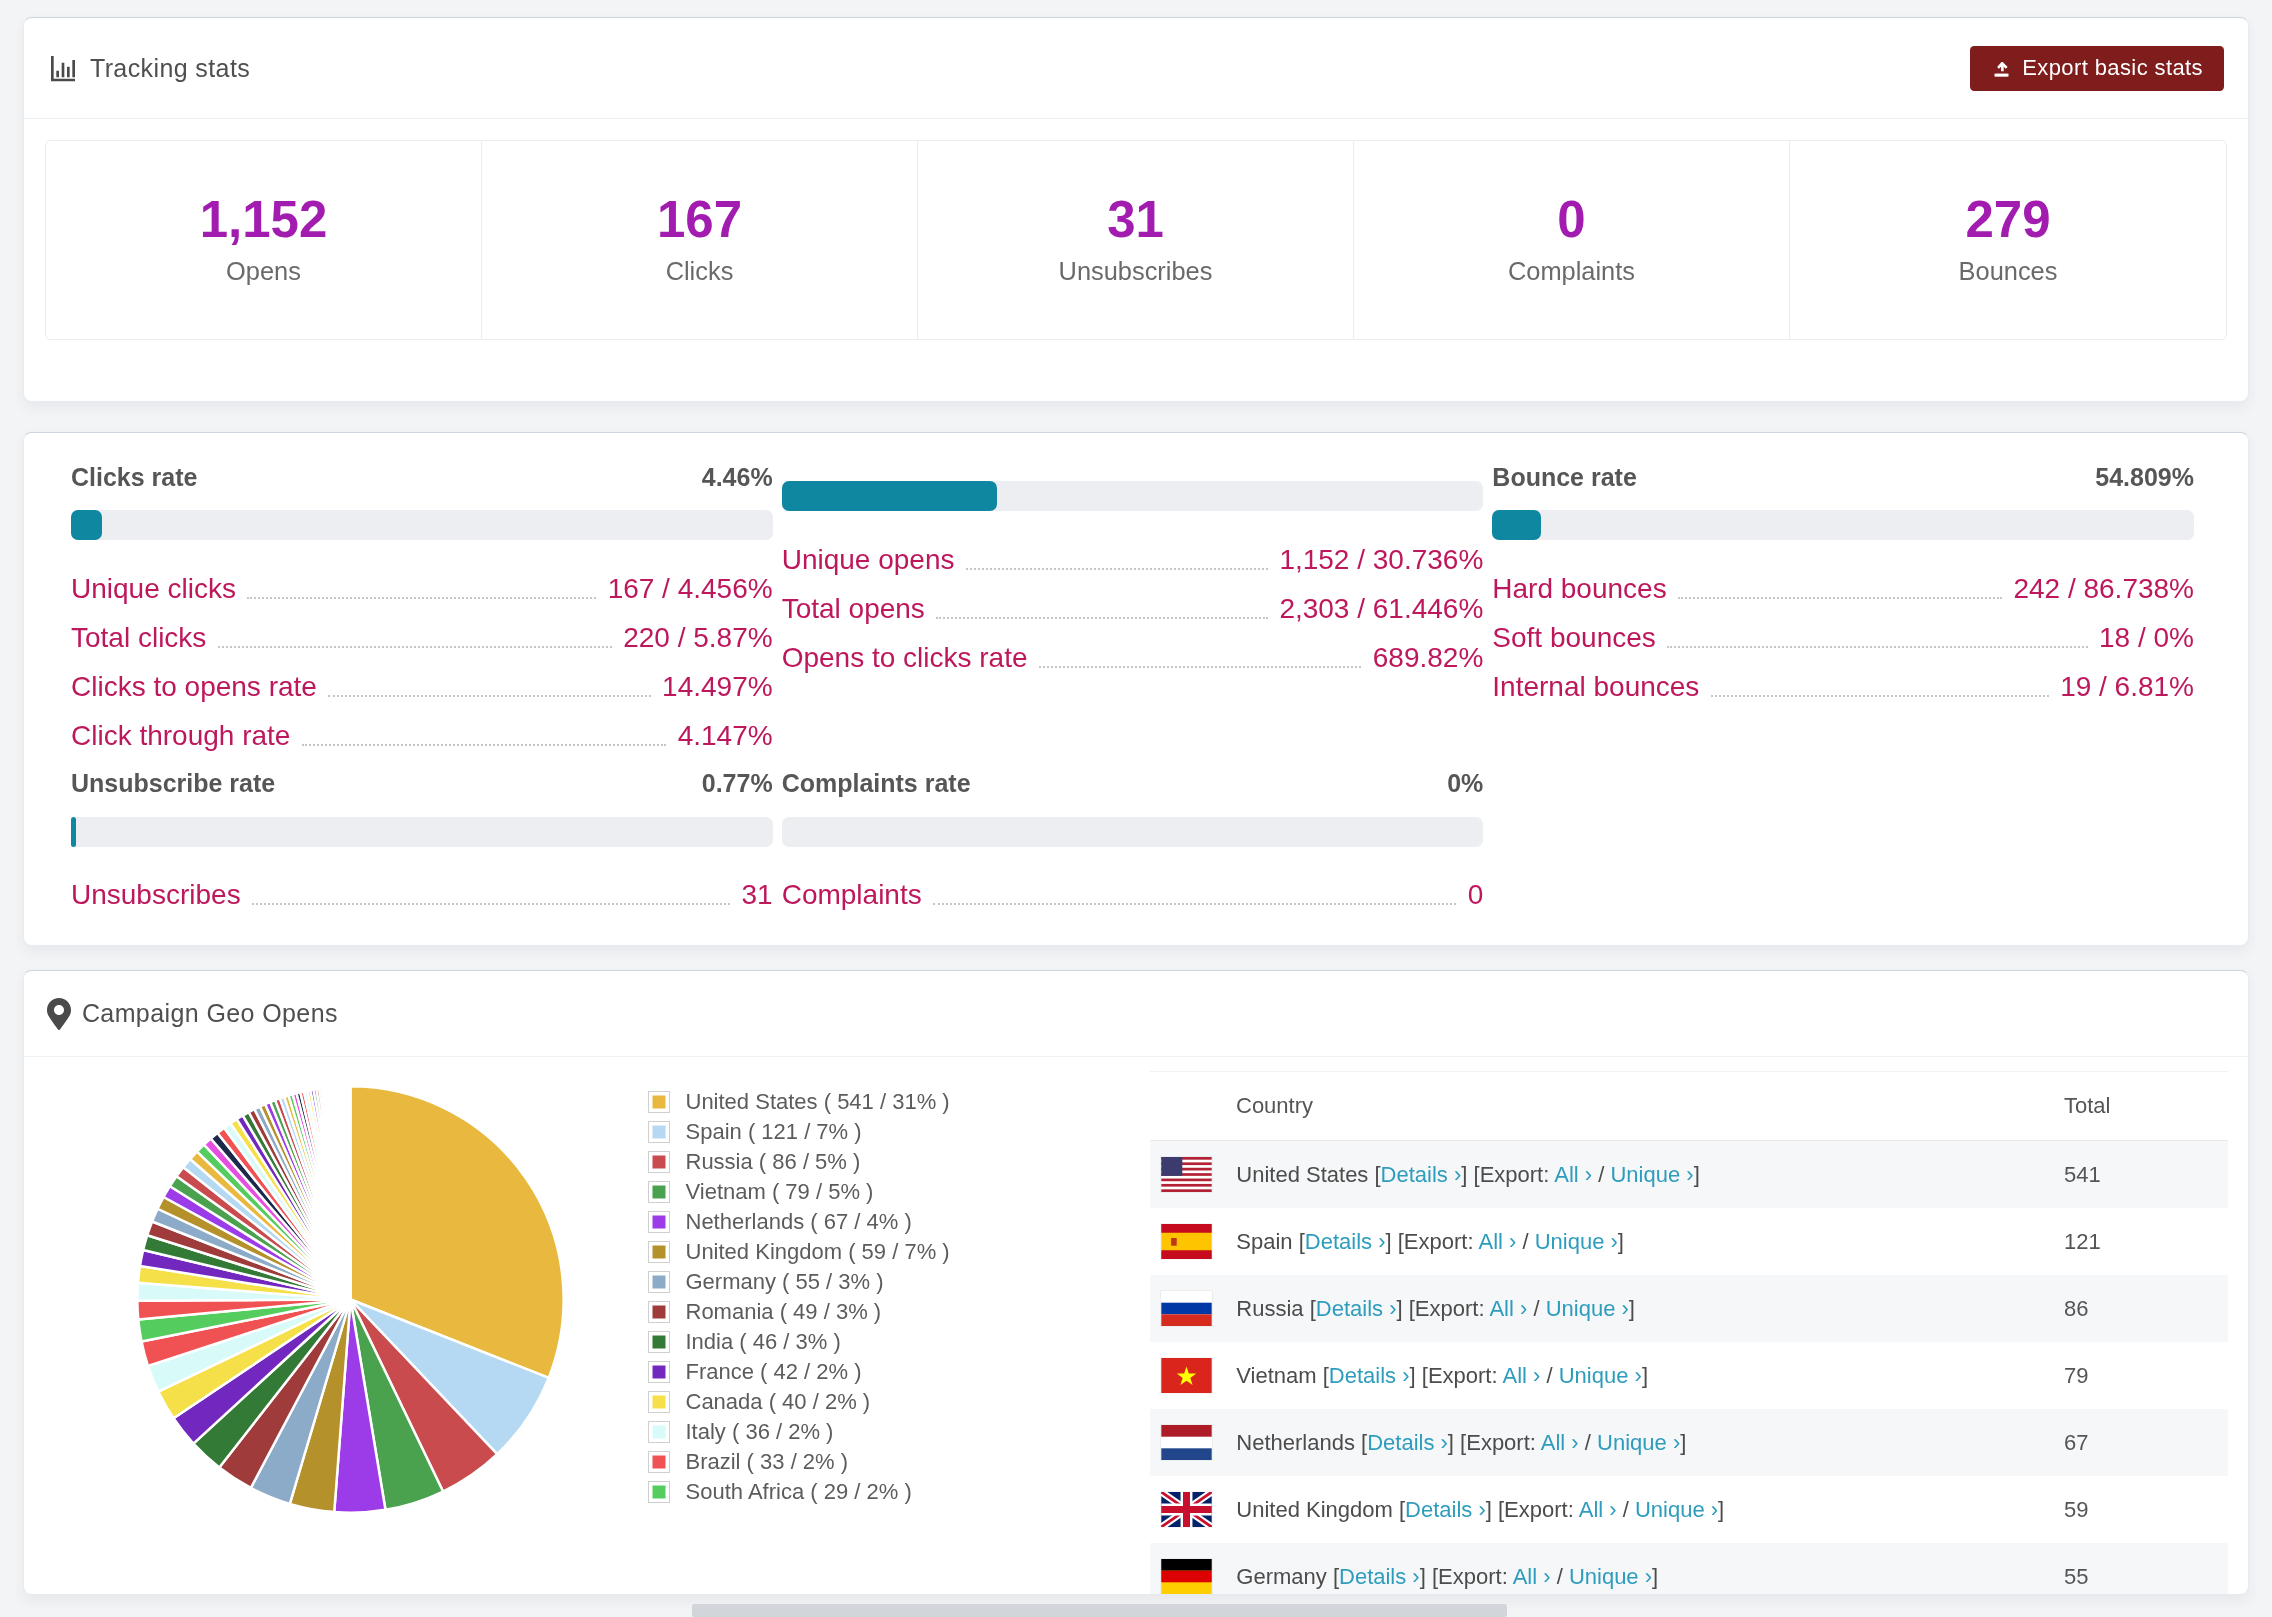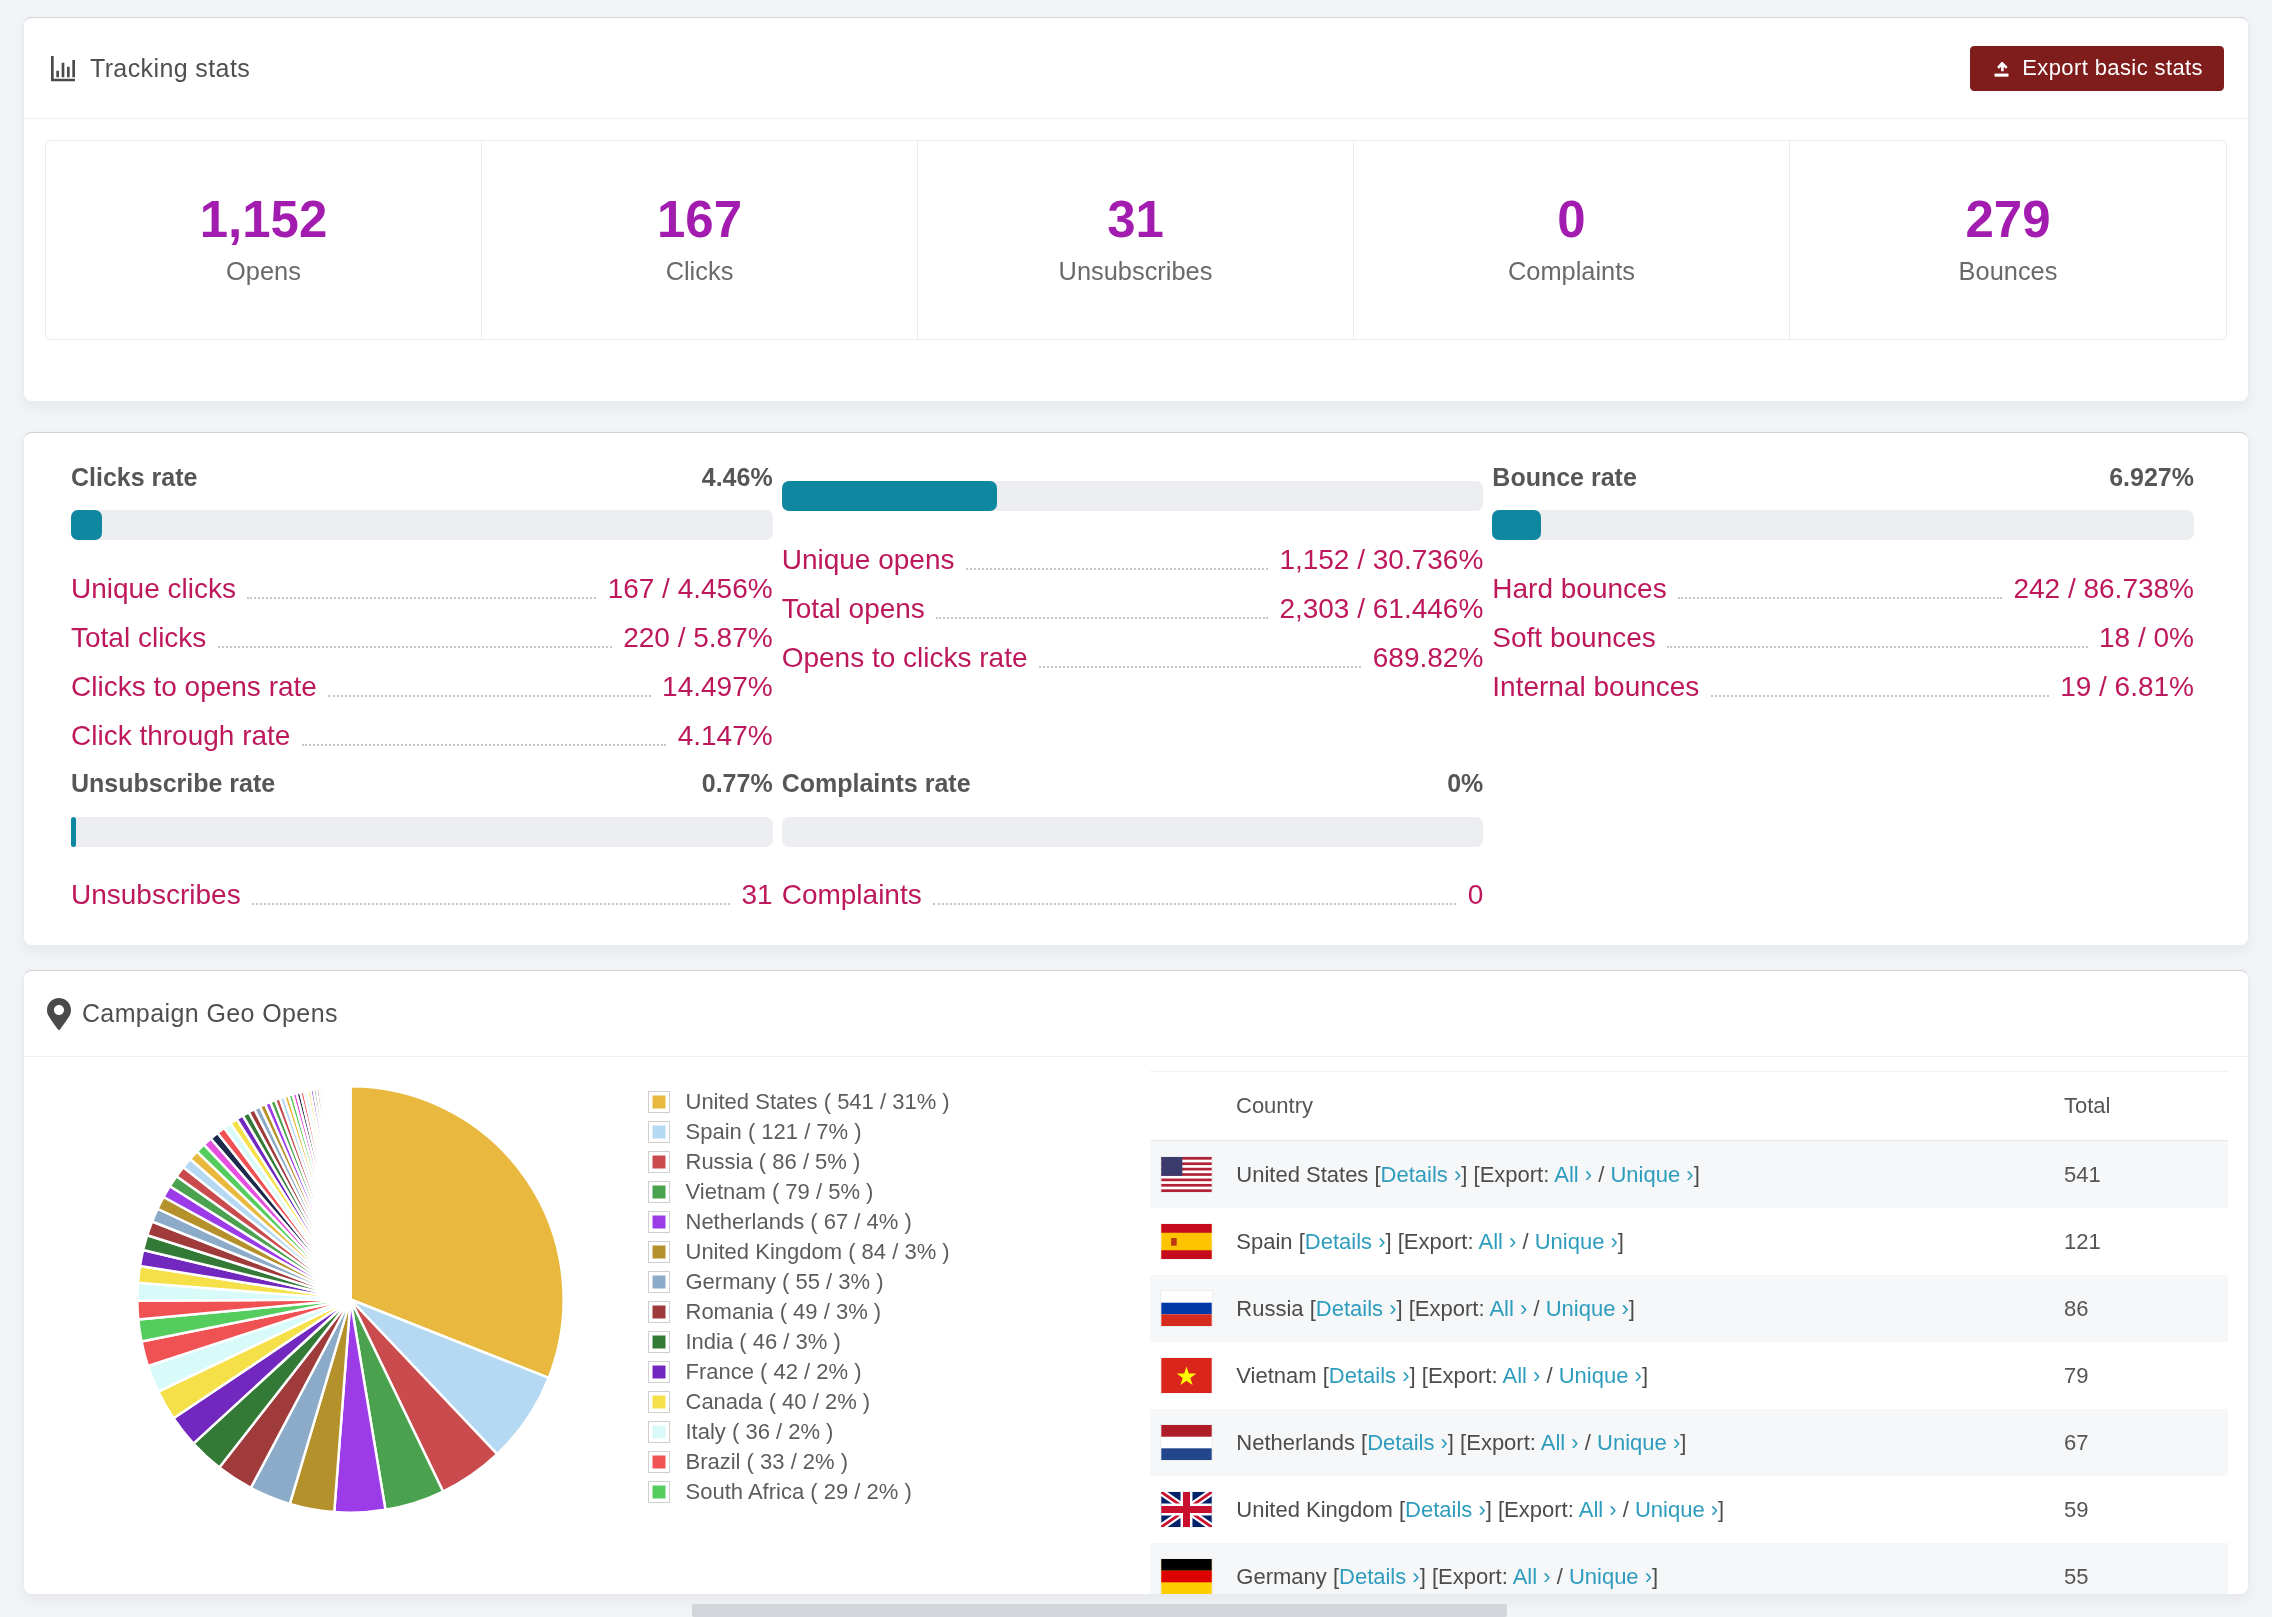--- a/index.html
+++ b/index.html
@@ -177,21 +177,21 @@
           <div class="rate-row">
             <span class="lbl">Opens to clicks rate</span>
             <span class="leader"></span>
             <span class="val">689.82%</span>
           </div>
         </div>
       </div>
       <div class="rate-block">
         <div class="rate-head">
           <span class="rate-title">Bounce rate</span>
-          <span class="rate-value">6.927%</span>
+          <span class="rate-value">54.809%</span>
         </div>
         <div class="rate-bar">
           <div class="rate-fill" style="width: 6.927%;"></div>
         </div>
         <div class="rate-rows">
           <div class="rate-row">
             <span class="lbl">Hard bounces</span>
             <span class="leader"></span>
             <span class="val">242 / 86.738%</span>
           </div>
@@ -339,21 +339,21 @@
         <li>
           <span class="sw" style="background: rgb(75, 162, 78);"></span>
           <span>Vietnam ( 79 / 5% )</span>
         </li>
         <li>
           <span class="sw" style="background: rgb(155, 60, 232);"></span>
           <span>Netherlands ( 67 / 4% )</span>
         </li>
         <li>
           <span class="sw" style="background: rgb(181, 145, 44);"></span>
-          <span>United Kingdom ( 84 / 3% )</span>
+          <span>United Kingdom ( 59 / 7% )</span>
         </li>
         <li>
           <span class="sw" style="background: rgb(140, 171, 200);"></span>
           <span>Germany ( 55 / 3% )</span>
         </li>
         <li>
           <span class="sw" style="background: rgb(160, 59, 60);"></span>
           <span>Romania ( 49 / 3% )</span>
         </li>
         <li>

